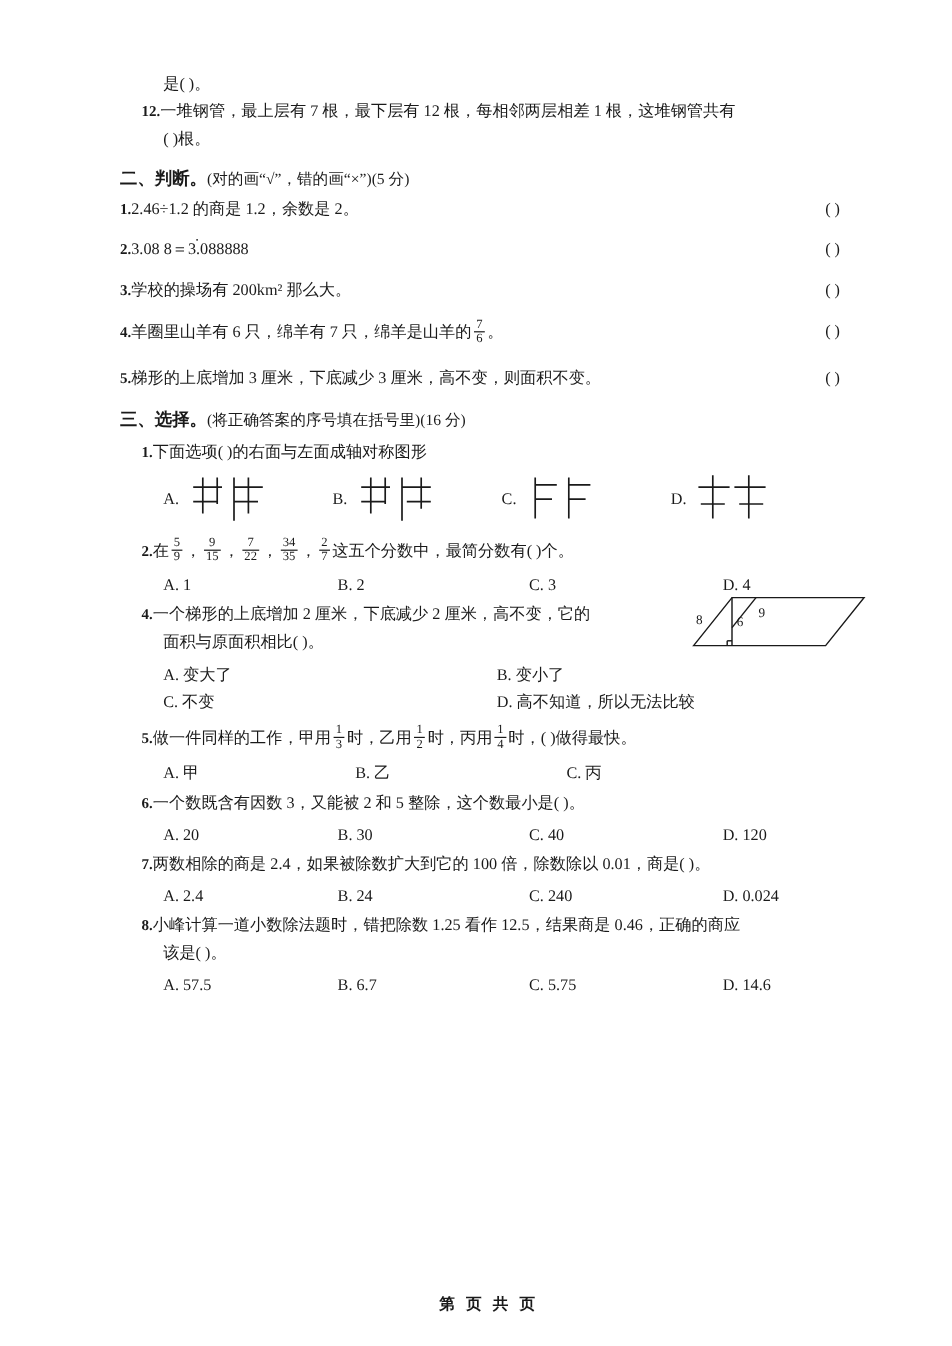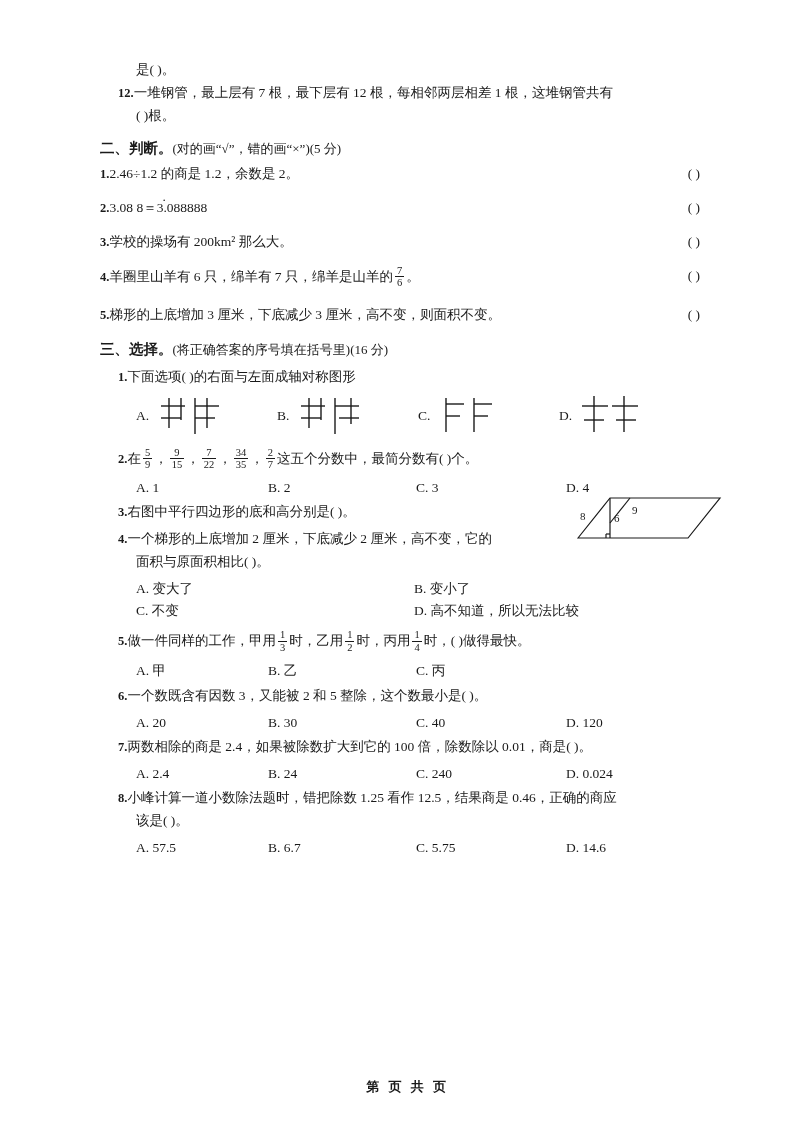--- a/index.html
+++ b/index.html
@@ -57,20 +57,21 @@
     top:-1px;
   }
   .frac .num{display:block;padding:0 2px;}
   .frac .den{display:block;border-top:1px solid #1a1a1a;padding:0 2px;}
   .opts{
     margin-left:36px;
     font-size:13.5px;
     display:flex;
     margin-top:3px;
     margin-bottom:6px;
+    gap:28px;
   }
   .opts span{display:inline-block;}
   .opt-a{width:132px;}
   .opt-b{width:148px;}
   .opt-c{width:150px;}
   .opt-d{width:110px;}
   .opts2{
     margin-left:36px;
     font-size:13.5px;
     margin-top:3px;
@@ -220,23 +221,20 @@
       <span class="qnum">2.</span><span>在</span><span class="frac"><span class="num">5</span><span class="den">9</span></span>，<span class="frac"><span class="num">9</span><span class="den">15</span></span>，<span class="frac"><span class="num">7</span><span class="den">22</span></span>，<span class="frac"><span class="num">34</span><span class="den">35</span></span>，<span class="frac"><span class="num">2</span><span class="den">7</span></span><span>这五个分数中，最简分数有(       )个。</span>
     </div>
     <div class="opts" style="margin-top:8px;">
       <span class="opt-a">A. 1</span>
       <span class="opt-b">B. 2</span>
       <span class="opt-c">C. 3</span>
       <span class="opt-d">D. 4</span>
     </div>
 
     <div class="q-block" style="margin-top:6px;">
-      <div class="q-line indent1">
-        <span class="qnum">3.</span><span>右图中平行四边形的底和高分别是(       )。</span>
-      </div>
       <div class="para-fig">
         <svg width="160" height="60">
           <g stroke="#1a1a1a" stroke-width="1.2" fill="none">
             <polygon points="8,48 40,8 150,8 118,48"></polygon>
             <line x1="40" y1="8" x2="40" y2="48"></line>
             <line x1="60" y1="8" x2="40" y2="33"></line>
             <line x1="36" y1="44" x2="40" y2="44"></line>
             <line x1="36" y1="44" x2="36" y2="48"></line>
           </g>
           <text x="10" y="30" font-size="11" font-family="Liberation Serif, serif" fill="#1a1a1a">8</text>

